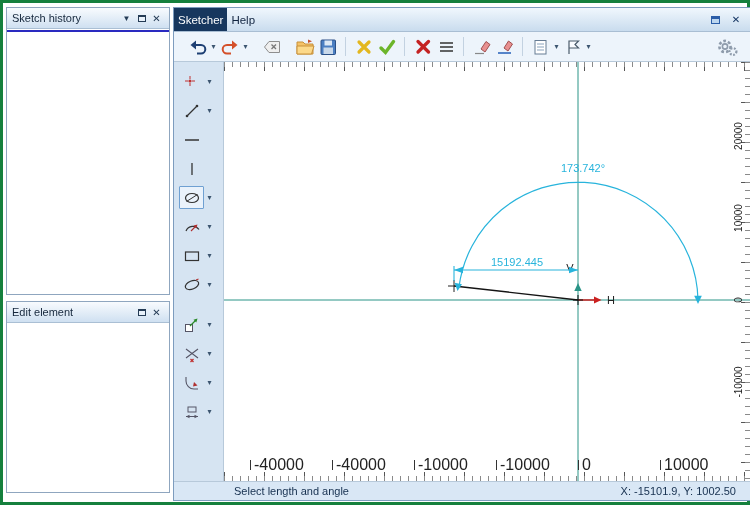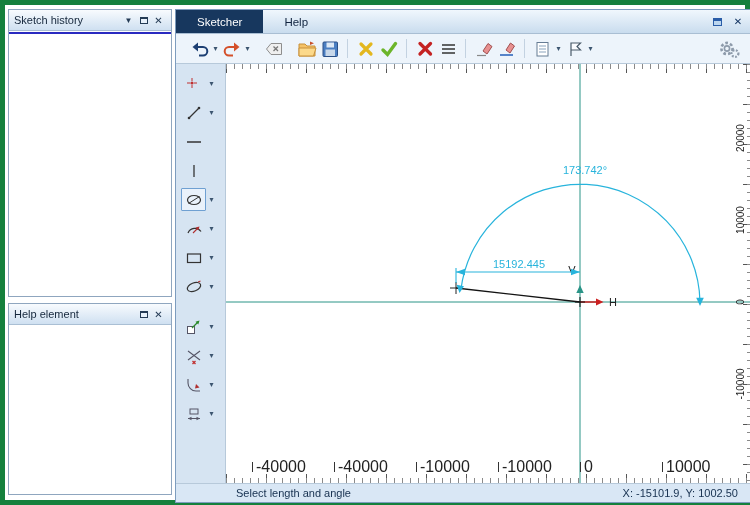--- a/index.html
+++ b/index.html
@@ -1,33 +1,33 @@
 <!DOCTYPE html>
 <html><head>
 <meta charset="utf-8">
 <style>
 *{box-sizing:border-box;margin:0;padding:0}
 html,body{width:750px;height:505px;overflow:hidden;font-family:"Liberation Sans",sans-serif;background:#fff}
-.screen{position:absolute;inset:0;width:750px;height:505px;border:5px solid #15803d;background:#fff}
+.screen{position:absolute;inset:0;width:750px;height:505px;border:3px solid #15803d;background:#fff}
 
 
 .side-panel{position:absolute;left:3px;width:164px;border:1px solid #8fa6bf;background:#fff}
 #sketch-history-panel{top:4px;height:288px}
 #edit-element-panel{top:298px;height:192px}
 .panel-titlebar{height:21px;background:linear-gradient(#f8fbfe,#cfe0f1);border-bottom:1px solid #aabfd4;display:flex;align-items:center;padding:0 5px;font-size:11px;color:#15273c}
 .panel-title{flex:1;white-space:nowrap;overflow:hidden}
 .panel-btn{width:15px;height:14px;display:flex;align-items:center;justify-content:center;font-size:8px;color:#243b55;cursor:default}
 .panel-btn .box{width:8px;height:7px;border:1px solid #243b55;border-top:2px solid #243b55;display:inline-block;background:#e8f1fa}
 .panel-body{position:relative;height:calc(100% - 21px);background:#fff}
 #sketch-history-panel .panel-body::before{content:"";position:absolute;top:1px;left:0;right:0;height:2px;background:#2a2ac0}
 
 
 .main-window{position:absolute;left:170px;top:4px;width:578px;height:494px;border:1px solid #7d9cbe;background:#dce9f6;display:flex;flex-direction:column}
 .titlebar{height:24px;min-height:24px;background:linear-gradient(#f0f7fd,#c9dcee);border-bottom:1px solid #a9bed3;display:flex;align-items:stretch}
-.tab{padding:0 21px;font-size:11.5px;display:flex;align-items:center;color:#10233f;cursor:default}
+.tab{padding:0 4px;font-size:11.5px;display:flex;align-items:center;color:#10233f;cursor:default}
 .tab.active{background:#17375e;color:#fff}
 .win-controls{margin-left:auto;display:flex;align-items:center;gap:3px;padding-right:5px}
 .win-btn{width:18px;height:15px;display:flex;align-items:center;justify-content:center;font-size:10px;color:#0d2f5e}
 .win-btn .box{width:9px;height:8px;border:1px solid #2a5da8;border-top:3px solid #2a5da8;background:#bcd6ef}
 
 
 .toolbar{height:30px;min-height:30px;background:#edf4fb;border-bottom:1px solid #b7c9da;display:flex;align-items:center;padding:0 12px}
 .tbtn{width:23px;height:24px;display:flex;align-items:center;justify-content:center}
 .caret{font-size:8px;color:#3c5570;width:9px;text-align:center;line-height:1}
 .tsep{width:1px;height:19px;background:#c3d2e1;margin:0 6px}
@@ -70,21 +70,21 @@
       <span class="panel-btn">
           <span class="box"></span>
         </span>
       <span class="panel-btn" style="font-size:10px">✕</span>
     </div>
     <div class="panel-body"></div>
   </div>
 
   <div class="side-panel" id="edit-element-panel">
     <div class="panel-titlebar">
-      <span class="panel-title">Help element</span>
+      <span class="panel-title">Edit element</span>
       <span class="panel-btn">
           <span class="box"></span>
         </span>
       <span class="panel-btn" style="font-size:10px">✕</span>
     </div>
     <div class="panel-body"></div>
   </div>
 
   <div class="main-window">
 

